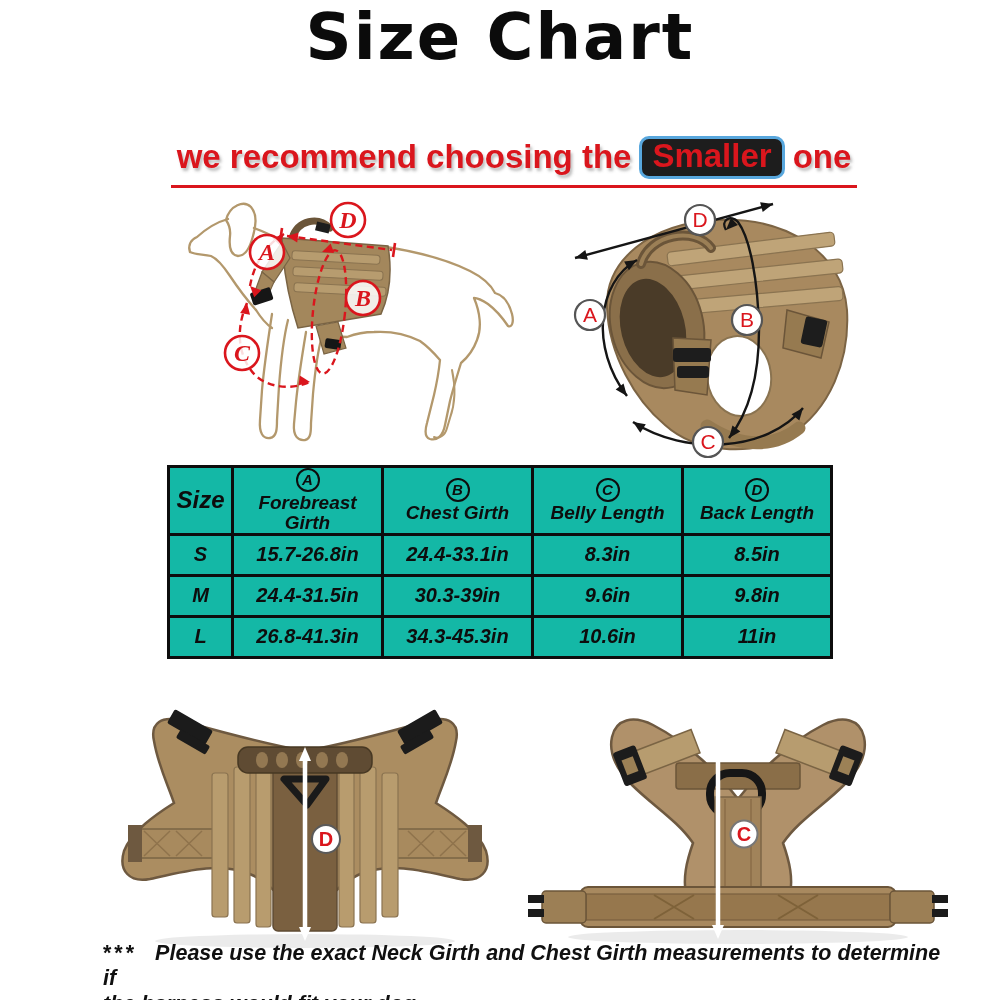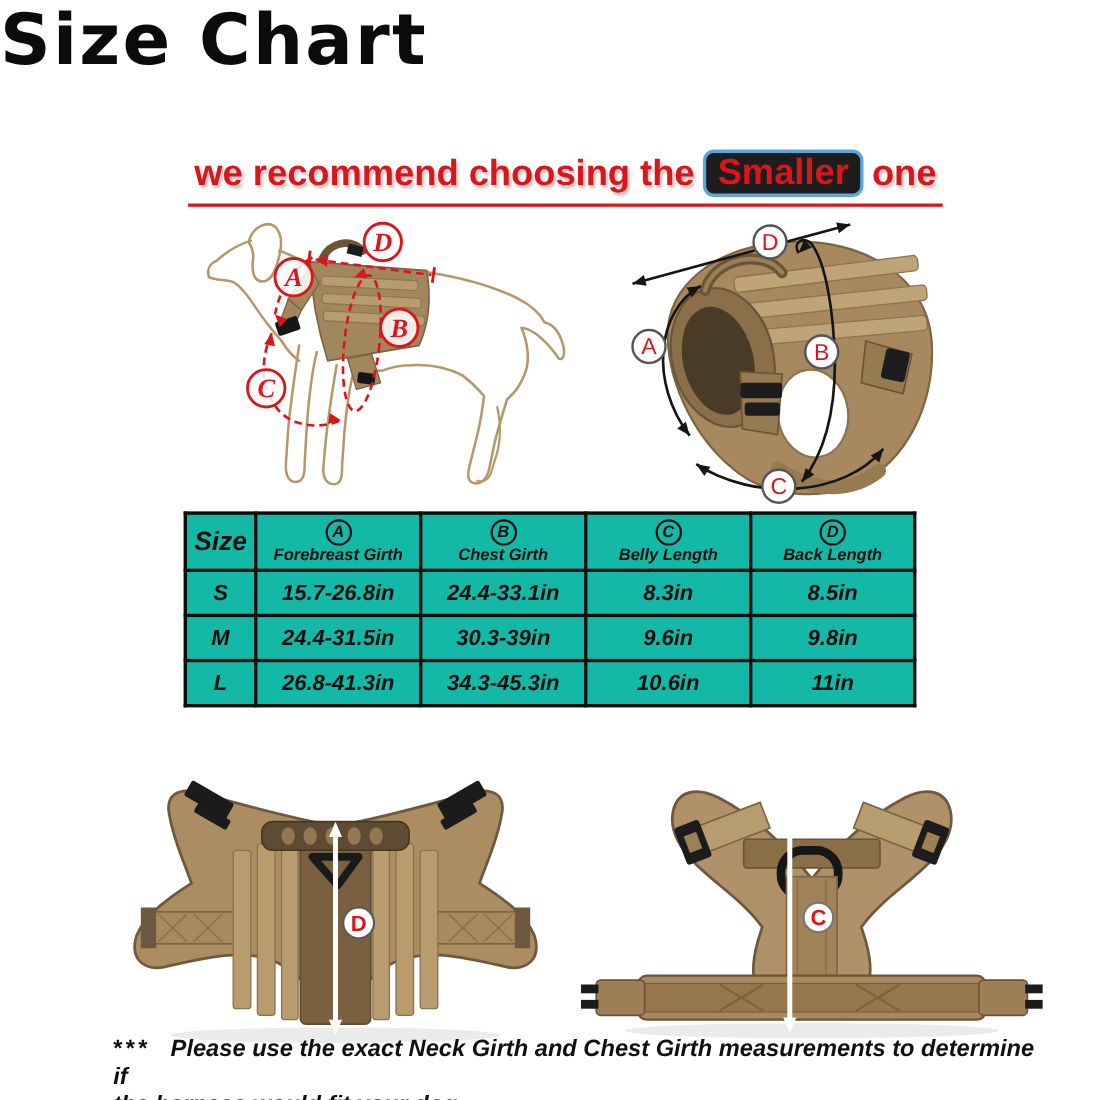--- a/index.html
+++ b/index.html
@@ -12,21 +12,21 @@
     --tan-light:#b89c6e;
   }
   *{box-sizing:border-box;}
   html,body{margin:0;padding:0;background:#fff;}
   .canvas{
     position:relative;width:1000px;height:1000px;background:#fff;overflow:hidden;
     font-family:"Liberation Sans",sans-serif;color:var(--ink);
   }
   
   .title{
-    position:absolute;top:0px;left:0;width:100%;margin:0;
+    position:absolute;top:0px;left:0;width:100%;margin:0;text-align:center;
     font-family:"DejaVu Sans",sans-serif;font-weight:bold;font-size:64px;
     letter-spacing:2px;color:#0b0b0b;
   }
   .sub{
     position:absolute;width:100%;text-align:center;
     color:var(--red);font-weight:bold;font-size:33px;line-height:1.1;
   }
   .sub1{top:92px;}
   .sub2{top:137px;padding-left:28px;}
   .uline{
@@ -60,21 +60,21 @@
   }
   .size-table thead th{height:52px;}
   .size-table tbody td{height:41px;font-size:20px;}
   th.size-h{font-size:24px;}
   td.size-cell{font-size:22px;}
   .hwrap{display:flex;flex-direction:column;align-items:center;line-height:1.05;gap:1px;}
   .circ{
     display:inline-flex;width:24px;height:24px;border:2px solid #0d0d0d;border-radius:50%;
     align-items:center;justify-content:center;font-size:15px;font-weight:bold;font-style:italic;
   }
-  .hlabel{font-size:15px;}
+  .hlabel{font-size:19px;}
   
   .footer{
     position:absolute;left:103px;top:941px;width:840px;
     font-style:italic;font-weight:bold;font-size:21.5px;line-height:1.18;color:#101010;
   }
   .stars{margin-right:18px;letter-spacing:3px;font-style:normal;}
 </style>
 </head>
 <body>
 

